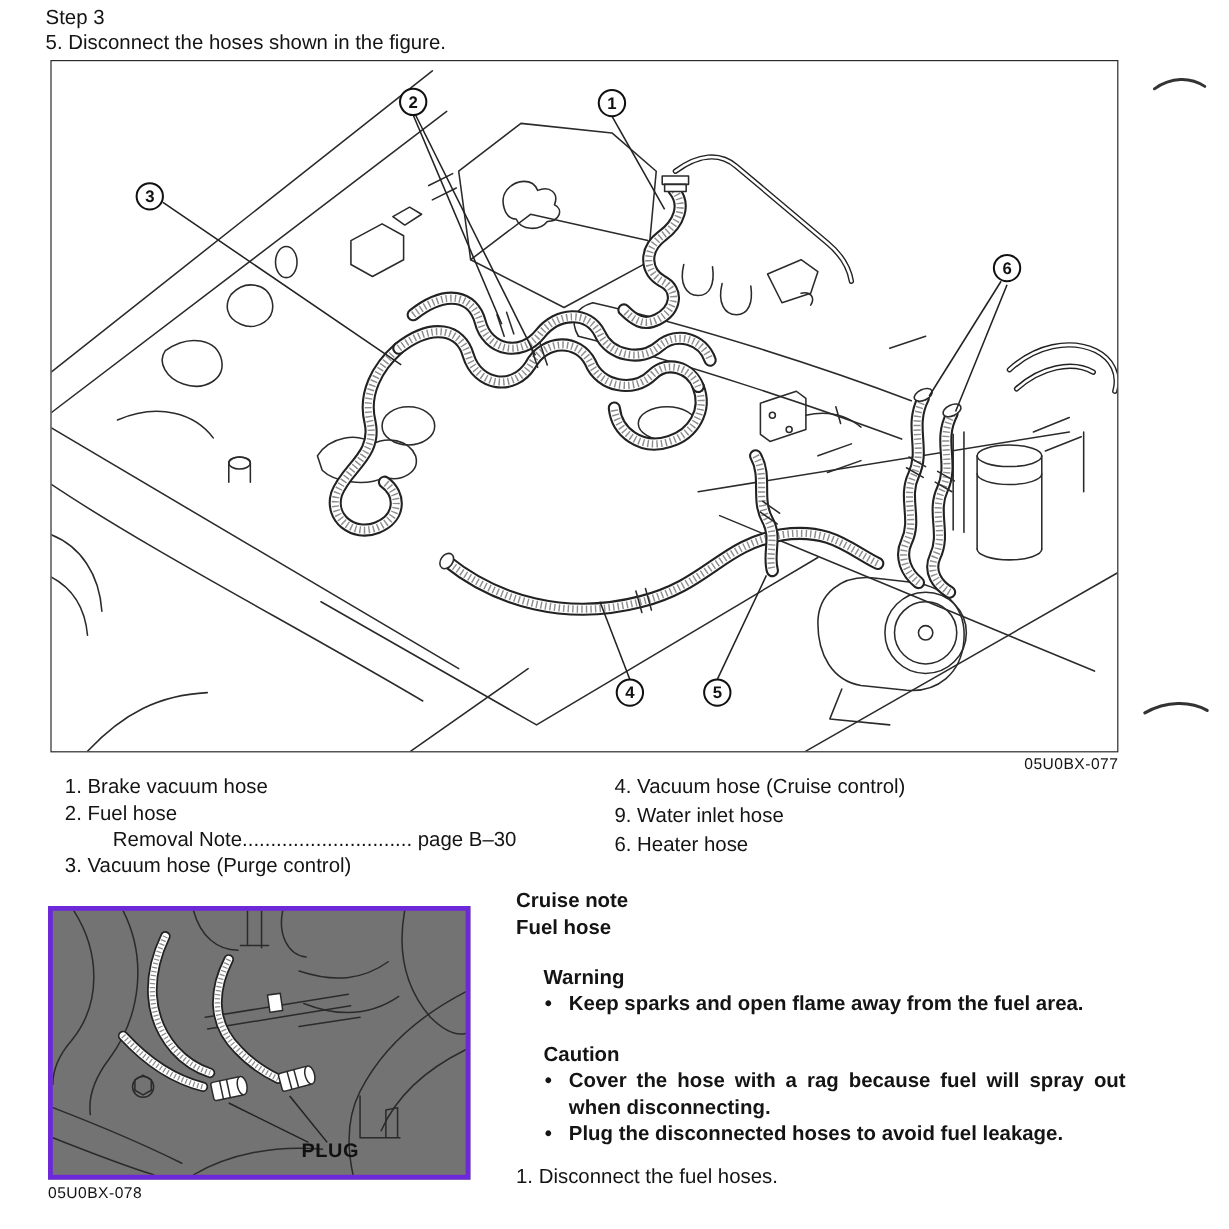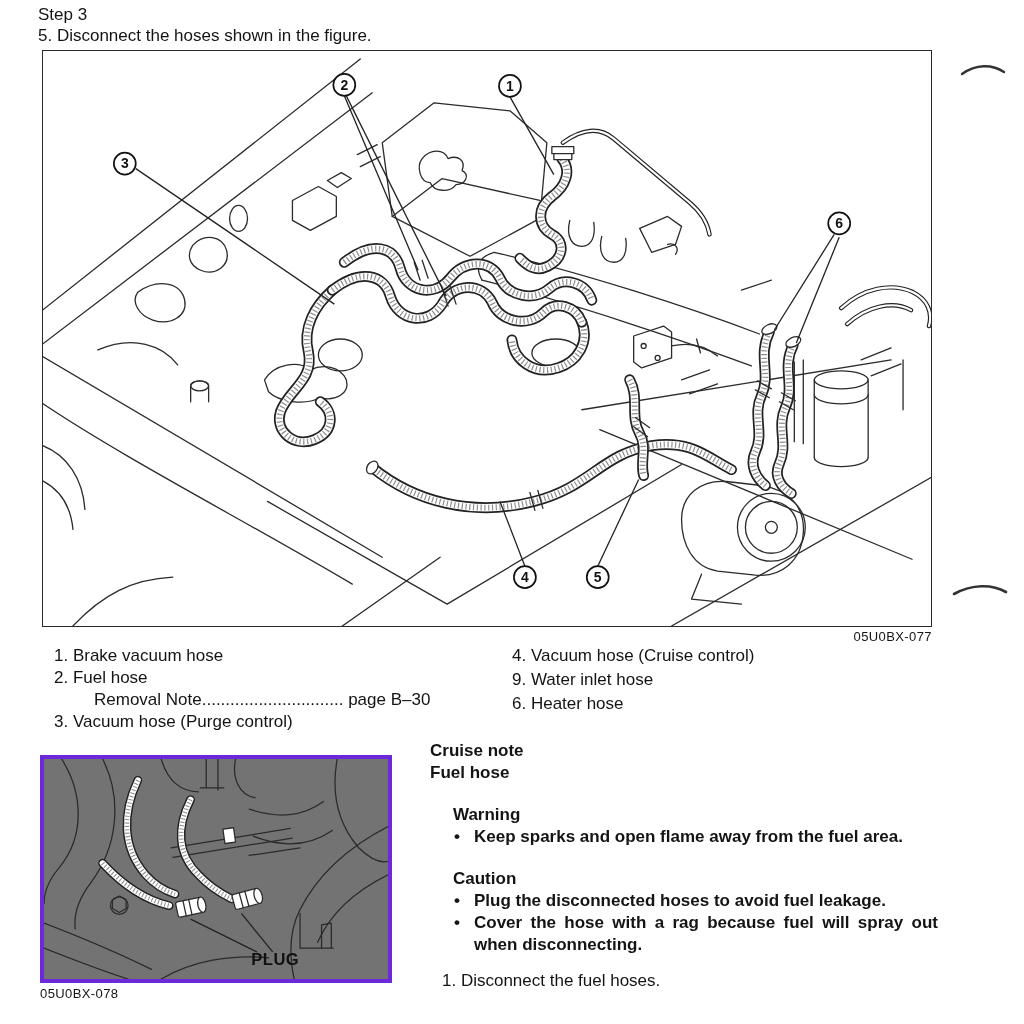--- a/index.html
+++ b/index.html
@@ -15,21 +15,21 @@
   .inset-figure{position:absolute;left:40px;top:755px;width:352px;height:228px;
                 border:4px solid #6d28d9;box-sizing:border-box;background:#737373;}
   .caption-inset{position:absolute;left:40px;top:986px;width:352px;text-align:left;
                  font-size:13px;letter-spacing:.4px;}
   .removal-block{position:absolute;left:430px;top:740px;width:508px;font-size:17px;line-height:22px;}
   .rb-title{font-weight:bold;}
   .rb-section{margin-top:20px;margin-left:23px;}
   .nlist{margin:0;padding:0;list-style:none;font-weight:bold;}
   .nlist li{position:relative;padding-left:21px;text-align:justify;}
   .nlist li::before{content:"\2022";position:absolute;left:1px;top:0;}
-  .rb-step{margin-top:14px;margin-left:12px;}
+  .rb-step{margin-top:14px;margin-left:0;}
   
   svg{display:block;}
   .ln{fill:none;stroke:#2b2b2b;stroke-width:1.3;stroke-linecap:round;stroke-linejoin:round;}
   .ld{fill:none;stroke:#222;stroke-width:1.3;}
   .hOut{fill:none;stroke:#222;stroke-width:11;stroke-linecap:round;stroke-linejoin:round;}
   .hIn{fill:none;stroke:#fff;stroke-width:7.5;stroke-linecap:round;stroke-linejoin:round;}
   .hTex{fill:none;stroke:#8d8d8d;stroke-width:6;stroke-dasharray:1.2 2.6;}
   .hOut2{fill:none;stroke:#222;stroke-width:9;stroke-linecap:round;stroke-linejoin:round;}
   .hIn2{fill:none;stroke:#fff;stroke-width:6;stroke-linecap:round;stroke-linejoin:round;}
   .hTex2{fill:none;stroke:#8d8d8d;stroke-width:4.6;stroke-dasharray:1.1 2.4;}
@@ -282,22 +282,22 @@
     <div class="rb-section">
       <div class="rb-title">Warning</div>
       <ul class="nlist">
         <li>Keep sparks and open flame away from the fuel area.</li>
       </ul>
     </div>
 
     <div class="rb-section">
       <div class="rb-title">Caution</div>
       <ul class="nlist">
+        <li>Cover the hose with a rag because fuel will spray out when disconnecting.</li>
         <li>Plug the disconnected hoses to avoid fuel leakage.</li>
-        <li>Cover the hose with a rag because fuel will spray out when disconnecting.</li>
       </ul>
     </div>
 
     <div class="rb-step">1. Disconnect the fuel hoses.</div>
   </div>
 
   <svg style="position:absolute;left:958px;top:52px;" width="52" height="30" viewBox="0 0 52 30">
     <path d="M4,22 C18,12 34,12 46,20" fill="none" stroke="#333" stroke-width="2.4" stroke-linecap="round"></path>
   </svg>
   <svg style="position:absolute;left:950px;top:578px;" width="62" height="24" viewBox="0 0 62 24">

